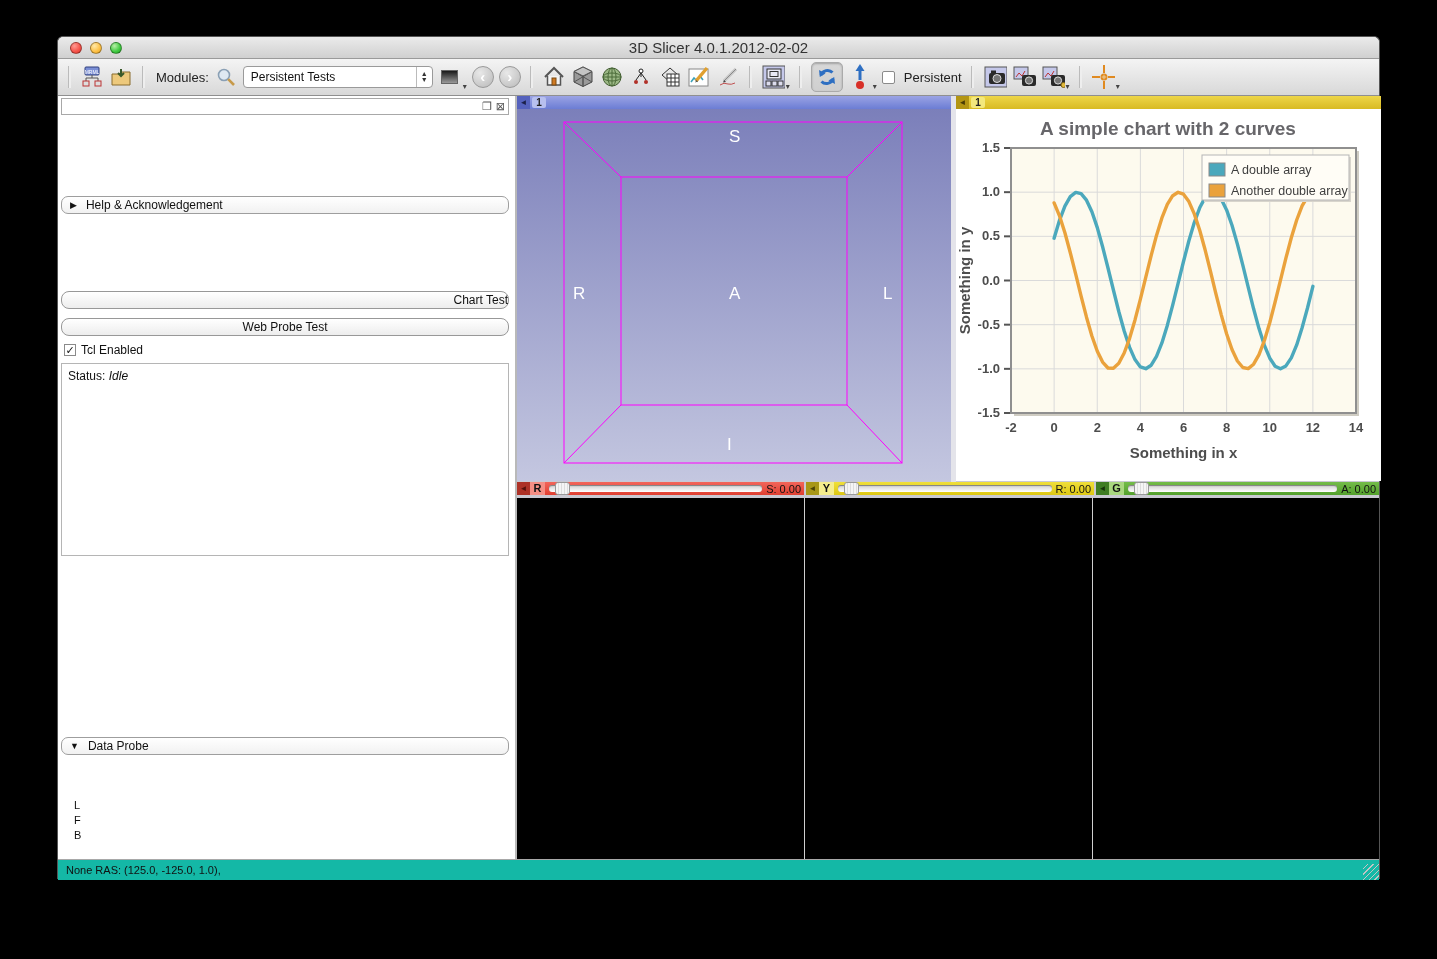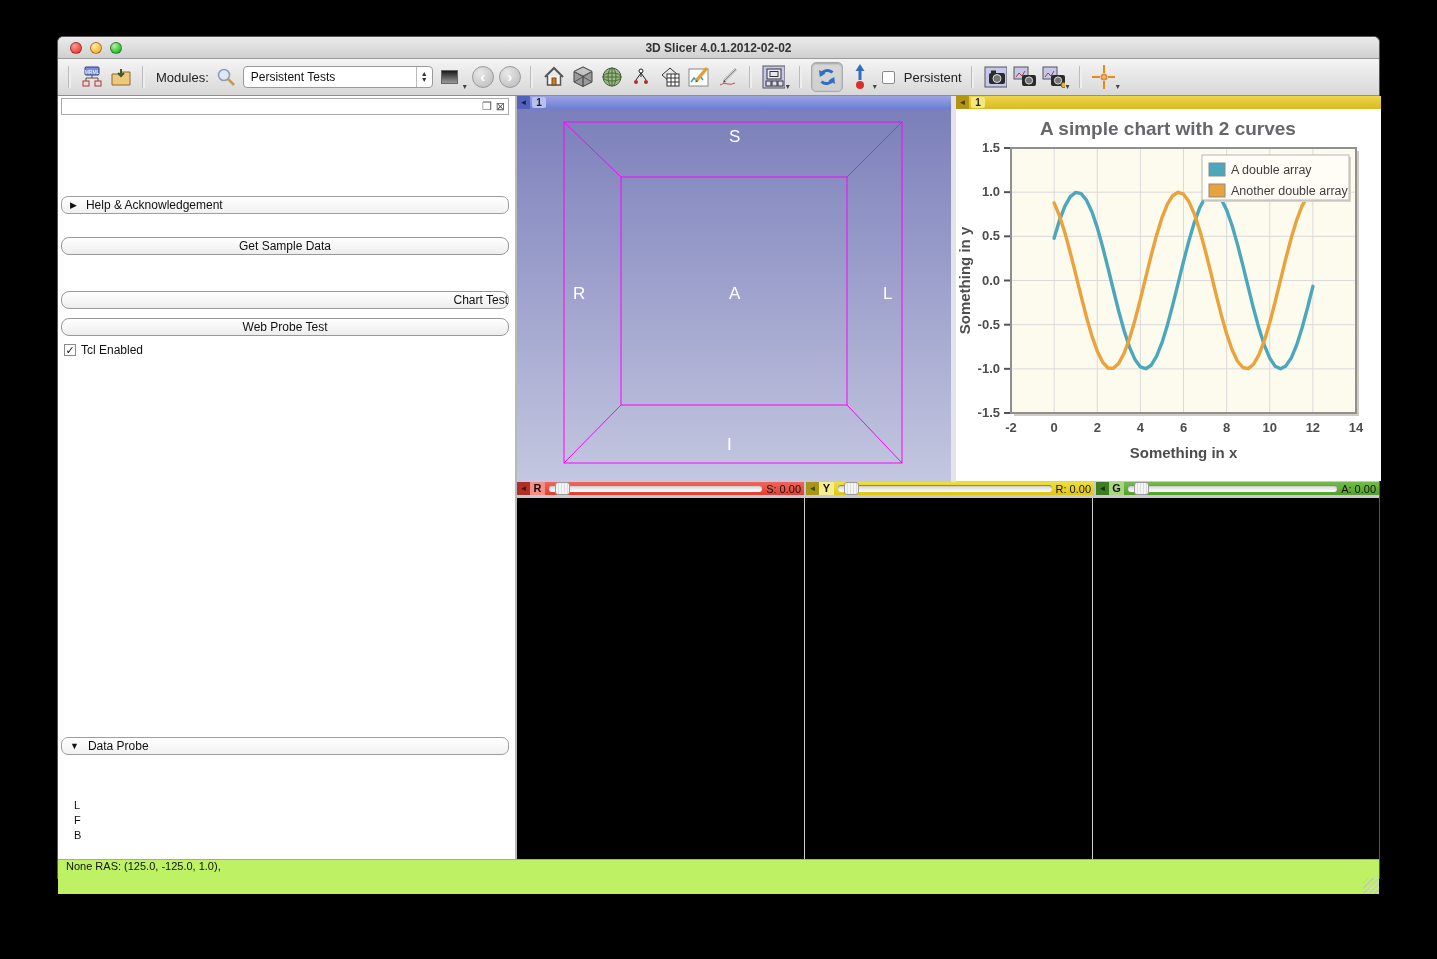--- a/index.html
+++ b/index.html
@@ -6,21 +6,21 @@
   html,body { width:1437px; height:959px; background:#000; font-family:"Liberation Sans",sans-serif; overflow:hidden; }
 
   .window { position:absolute; left:57px; top:36px; width:1323px; height:843px;
             background:#ececec; border-radius:6px 6px 0 0; box-shadow:0 10px 30px rgba(0,0,0,.7);
             border:1px solid #555; border-bottom:none; }
 
   
   .titlebar { position:relative; height:22px; border-radius:6px 6px 0 0;
               background:linear-gradient(#ebebeb,#d0d0d0); border-bottom:1px solid #9a9a9a;
               display:flex; align-items:center; justify-content:center; }
-  .titlebar .title { font-size:12px; color:#333; font-weight:bold; }
+  .titlebar .title { font-size:15px; color:#333; font-weight:normal; }
   .lights { position:absolute; left:12px; top:5px; display:flex; gap:8px; }
   .light { width:12px; height:12px; border-radius:50%; border:1px solid rgba(0,0,0,.35); }
   .light.red   { background:radial-gradient(circle at 35% 30%, #ff9a92, #f55148 60%, #d83a30); }
   .light.yellow{ background:radial-gradient(circle at 35% 30%, #ffe9a8, #fdbf43 60%, #e0a122); }
   .light.green { background:radial-gradient(circle at 35% 30%, #b8f0a8, #3ec93f 60%, #27a328); }
 
   
   .toolbar { height:37px; background:linear-gradient(#f4f4f4,#d8d8d8); border-bottom:1px solid #8f8f8f;
              display:flex; align-items:center; padding:0 6px; gap:5px; white-space:nowrap; }
   .grip { width:3px; height:22px; background:repeating-linear-gradient(90deg,#bbb 0 1px,#eee 1px 3px); margin:0 4px; }
@@ -112,22 +112,22 @@
   .sbar.yellow .pinbox { background:#a89717; color:#4c4406; }
   .sbar.yellow .letter { background:#f5ed8d; }
   .sbar.green { background:linear-gradient(#74bc49,#53a02c); flex:1; }
   .sbar.green .pinbox { background:#3f7d23; color:#16330a; }
   .sbar.green .letter { background:#a9d77f; }
 
   .slices-black { position:absolute; top:402px; left:0; right:0; bottom:0; background:#000; }
   .slice-sep { position:absolute; top:0; bottom:0; width:1px; background:#cfcfcf; }
 
   
-  .statusbar { position:relative; height:35px; background:#bef264; border-top:1px solid #a8a8a8;
-               display:flex; font-size:11px; color:#111; padding-left:8px; }
+  .statusbar { position:relative; height:21px; background:#14b8a6; border-top:1px solid #a8a8a8;
+               display:flex; align-items:center; font-size:11px; color:#111; padding-left:8px; }
   .grip-corner { position:absolute; right:0; bottom:0; width:16px; height:16px;
                  background:repeating-linear-gradient(135deg,transparent 0 3px,#c4c4c4 3px 4px); }
 </style>
 </head>
 <body>
 
 <div class="window">
 
   <div class="titlebar">
     <div class="lights">
@@ -317,29 +317,32 @@
         <span class="mini-ic">❐</span>
         <span class="mini-ic">⊠</span>
       </div>
 
 
       <div class="collap" style="top:100px;">
         <span class="tri">▶</span>
         <span>Help &amp; Acknowledgement</span>
       </div>
 
-      <div class="pbtn" style="top:141px;">Get Sample Data</div>
       <div class="pbtn" style="top:195px;text-align:right;">Chart Test</div>
       <div class="pbtn" style="top:222px;">Web Probe Test</div>
 
       <div class="tclrow" style="top:247px;">
         <span class="tclbox">✓</span>
         <span>Tcl Enabled</span>
       </div>
 
+      <div class="statusframe" style="top:267px; height:193px;">
+        <span>Status:</span>
+        <i>Idle</i>
+      </div>
 
       <div class="collap" style="top:641px;">
         <span class="tri">▼</span>
         <span>Data Probe</span>
       </div>
 
       <div class="probe-letter" style="top:703px;">L</div>
       <div class="probe-letter" style="top:718px;">F</div>
       <div class="probe-letter" style="top:733px;">B</div>
     </div>

